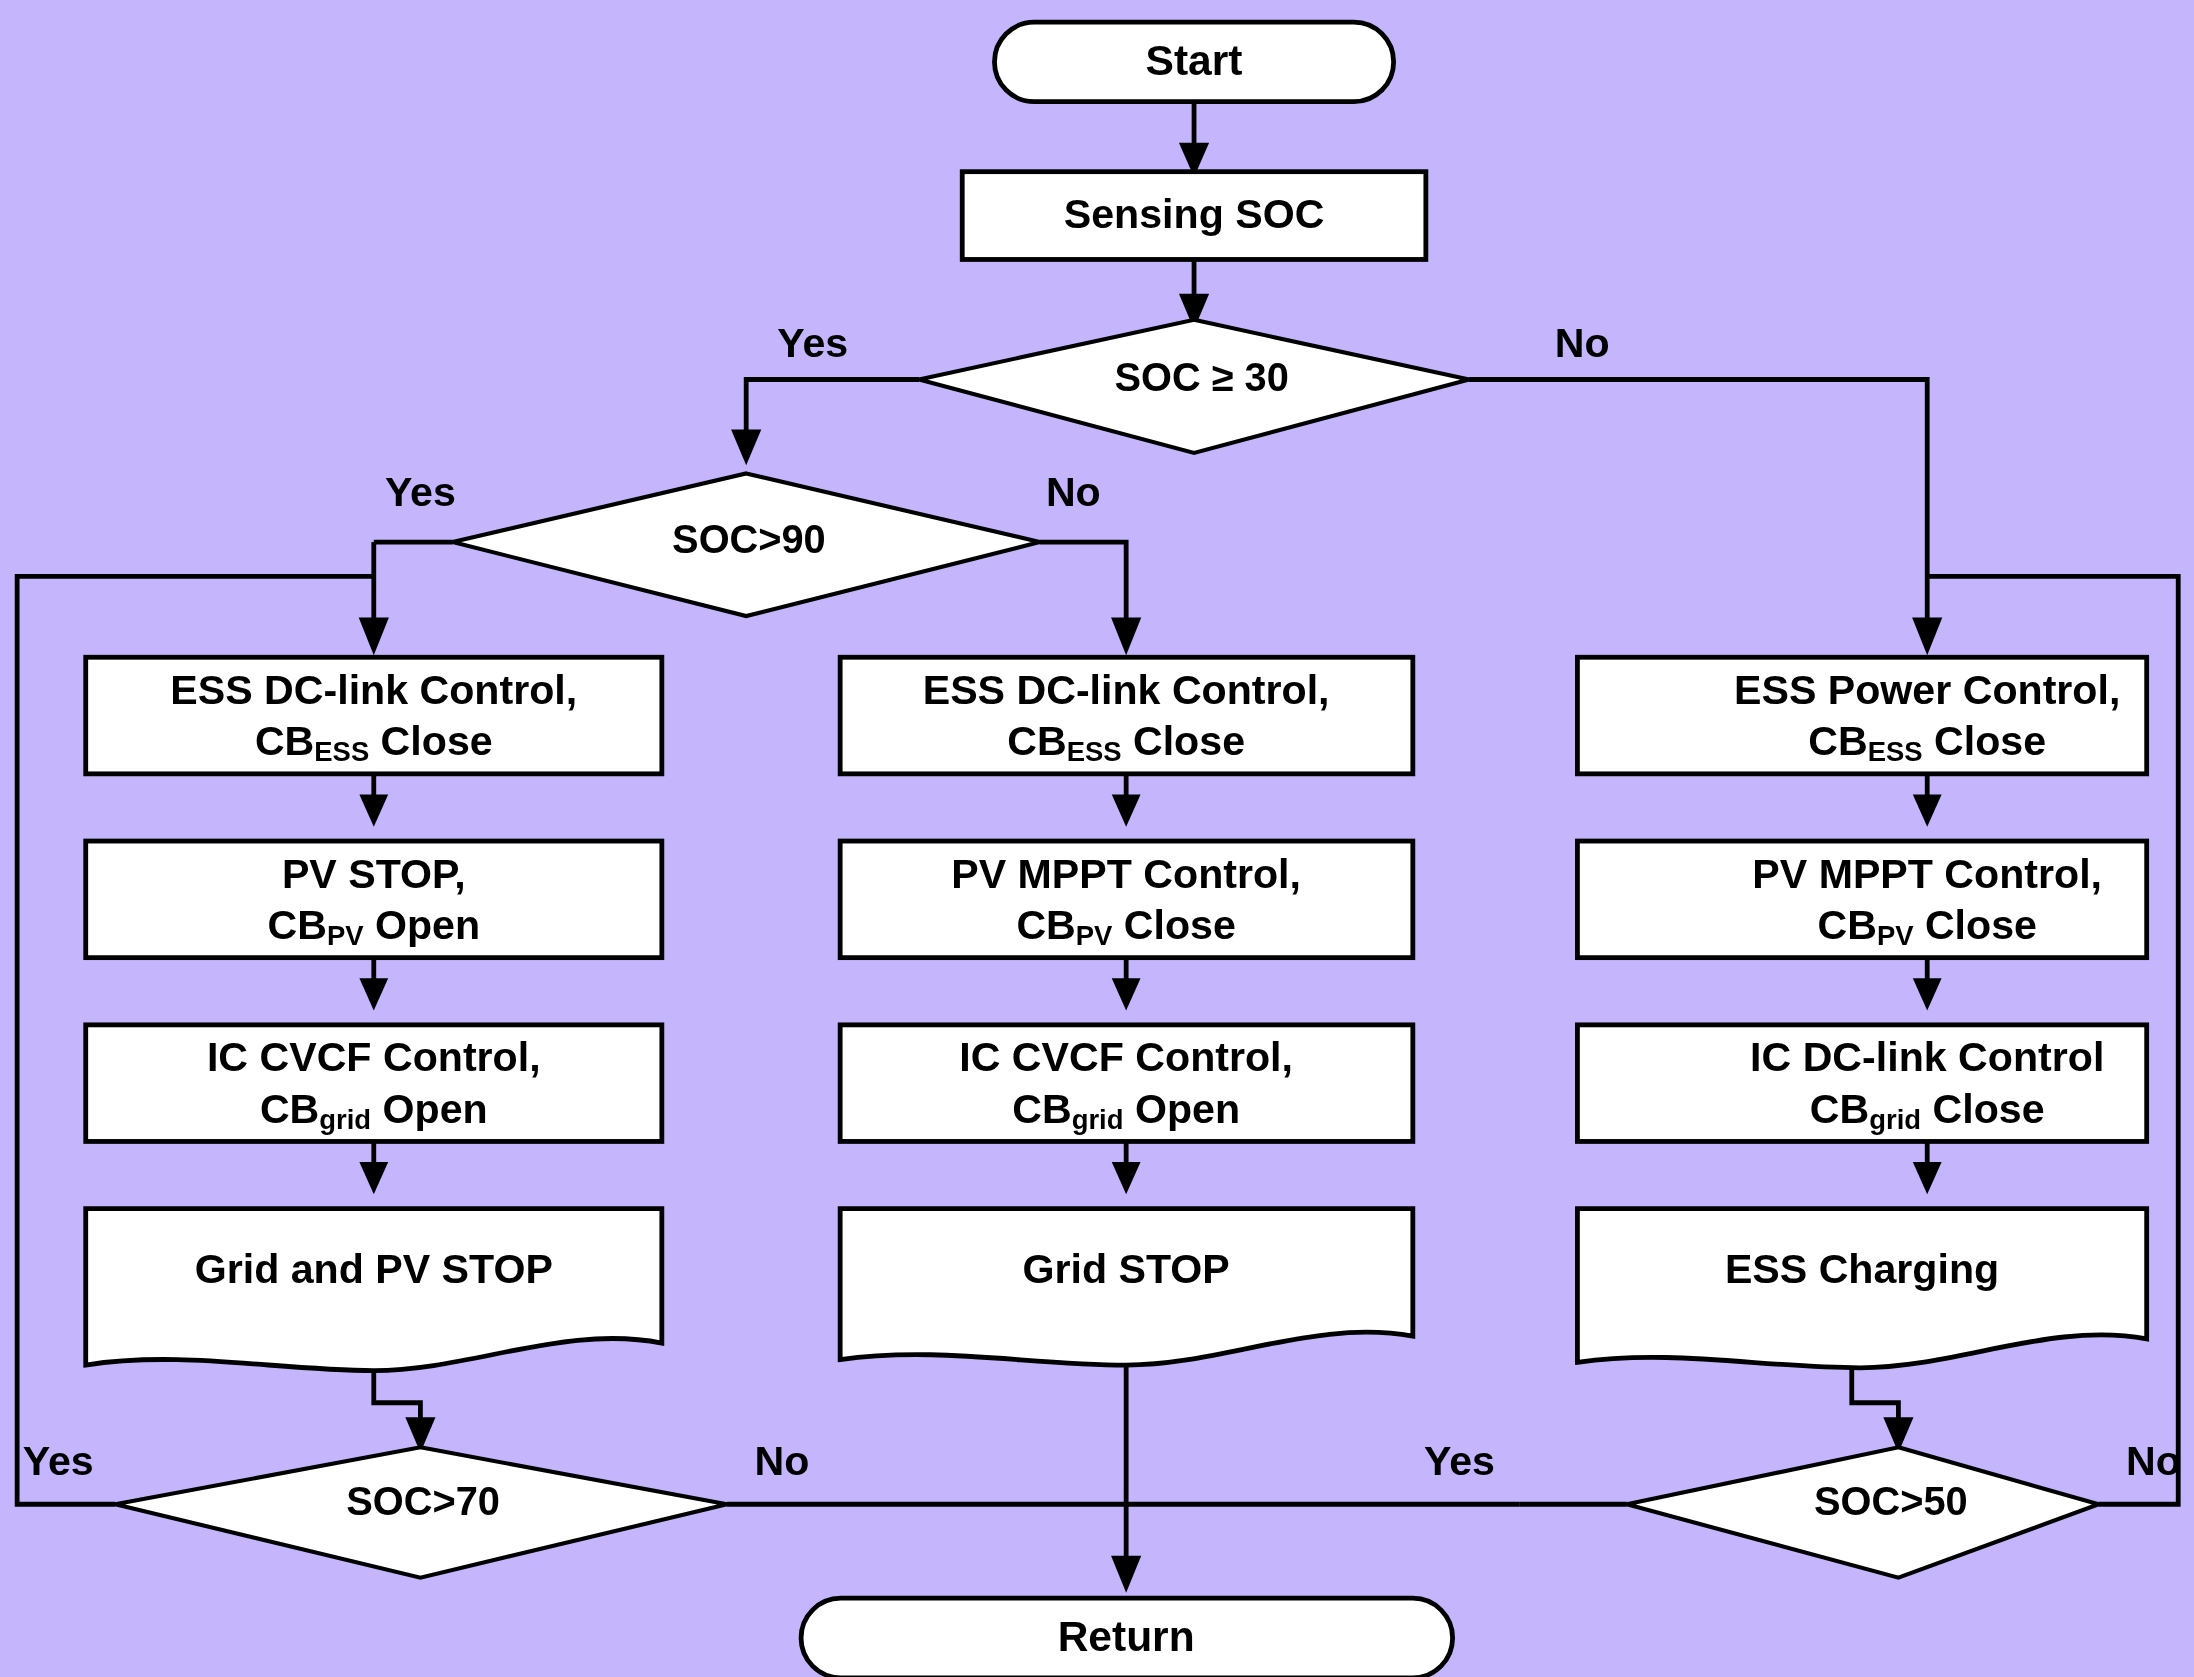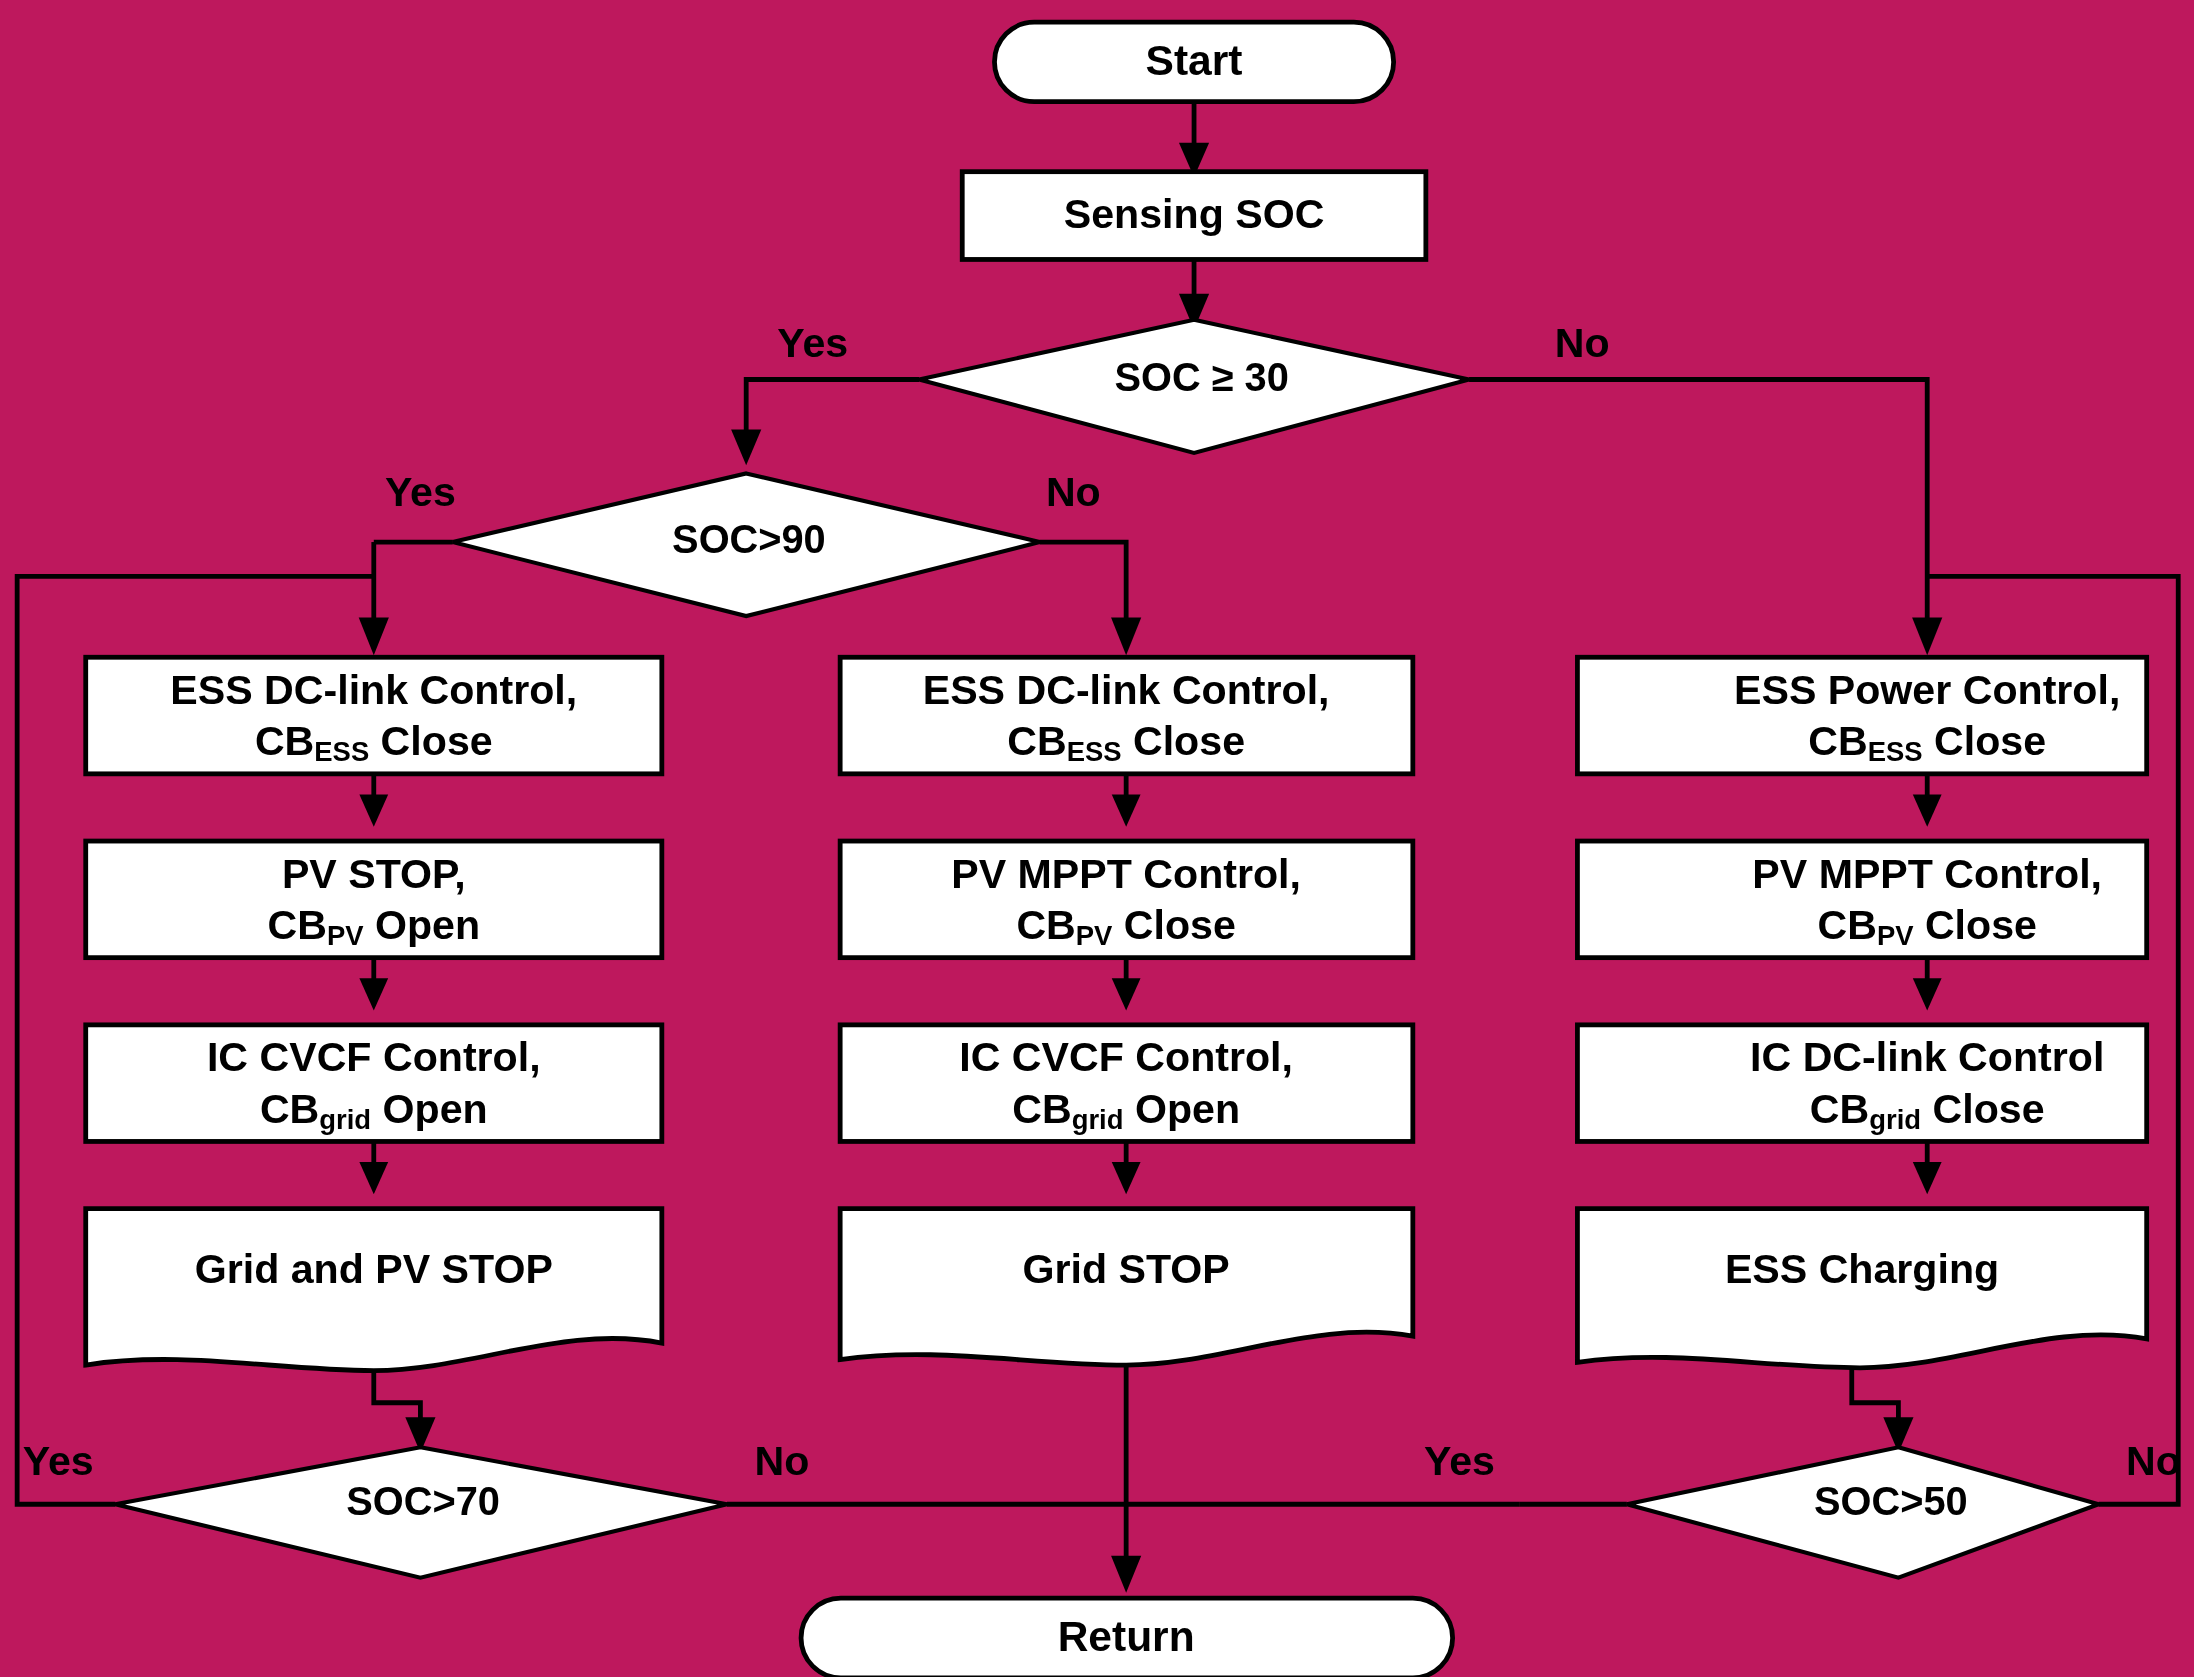--- a/index.html
+++ b/index.html
@@ -4,21 +4,21 @@
 <style>
   html, body {
     margin: 0;
     padding: 0;
     background: #ffffff;
   }
   #page {
     position: relative;
     width: 2194px;
     height: 1678px;
-    background: #be185d;
+    background: #c4b5fd;
     overflow: hidden;
     font-family: "Liberation Sans", sans-serif;
   }
   svg.flow {
     position: absolute;
     top: 0;
     left: 0;
     width: 2194px;
     height: 1678px;
     display: block;

